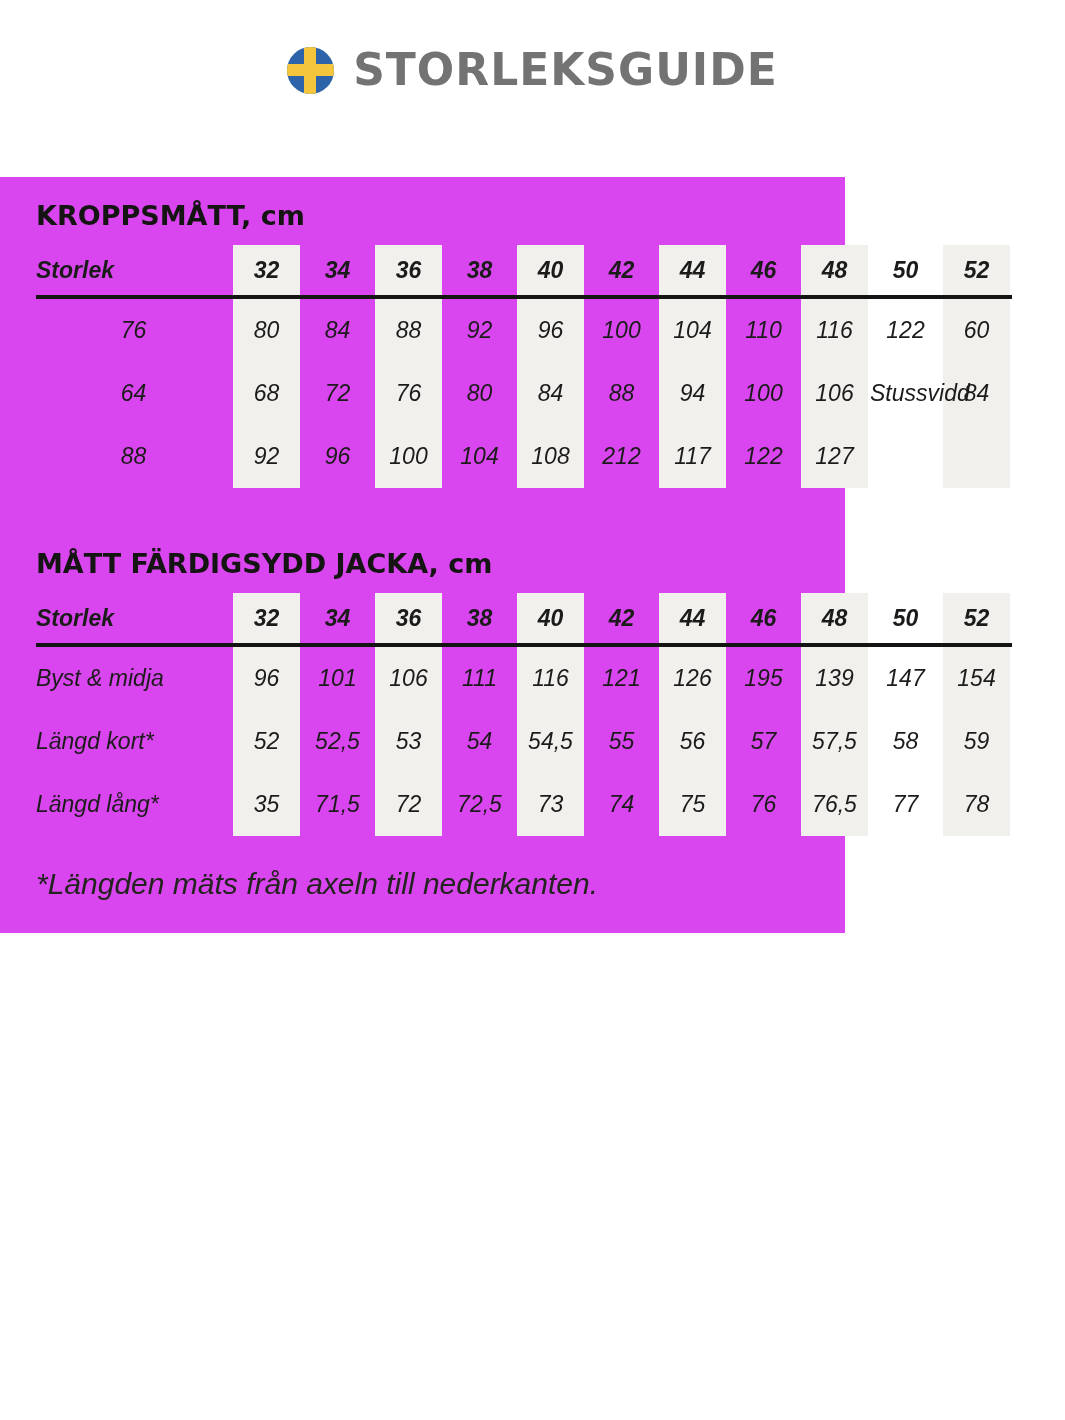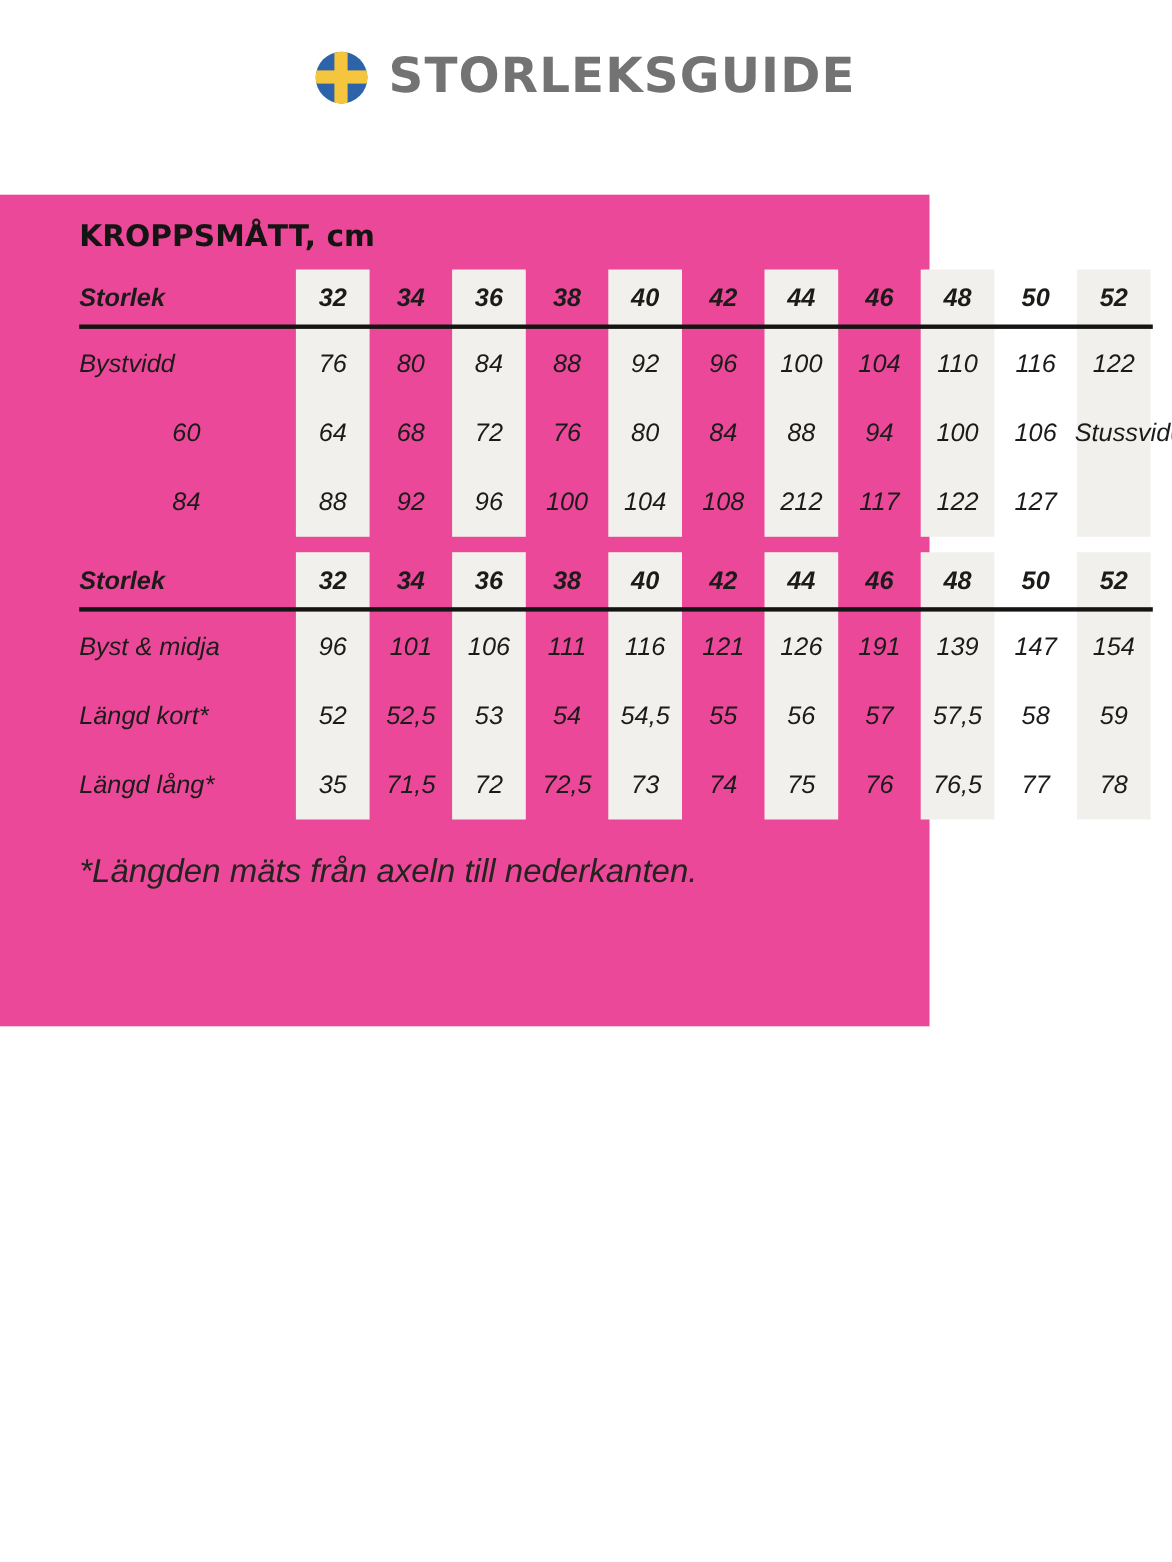--- a/index.html
+++ b/index.html
@@ -20,21 +20,21 @@
   .flag .bar-h{position:absolute;left:0;right:0;top:17px;height:12px;background:#f5c63d;}
   .flag .bar-v{position:absolute;top:0;bottom:0;left:17px;width:12px;background:#f5c63d;}
   .title{
     margin:0;font-family:"DejaVu Sans", sans-serif;
     font-size:44px;font-weight:700;letter-spacing:1px;color:#737373;
     line-height:1;
   }
   
   .panel{
     position:absolute;left:0;top:177px;width:845px;height:756px;
-    background:#ec4899;box-sizing:border-box;padding:0 72px;
+    background:#d946ef;box-sizing:border-box;padding:0 36px;
   }
   .sec-title{
     margin:0;padding-top:23px;
     font-family:"DejaVu Sans", sans-serif;font-size:27px;font-weight:700;
     color:#141412;line-height:1.15;
   }
   .sec-title.second{padding-top:60px;}
   
   .tbl{position:relative;margin-top:14px;width:976px;}
   .stripes{position:absolute;top:0;left:0;right:0;bottom:0;}
@@ -88,21 +88,20 @@
           <div class="cell num head">36</div>
           <div class="cell num head">38</div>
           <div class="cell num head">40</div>
           <div class="cell num head">42</div>
           <div class="cell num head">44</div>
           <div class="cell num head">46</div>
           <div class="cell num head">48</div>
           <div class="cell num head">50</div>
           <div class="cell num head">52</div>
           <div class="rule"></div>
-          <div class="cell lbl">Bystvidd</div>
           <div class="cell num">76</div>
           <div class="cell num">80</div>
           <div class="cell num">84</div>
           <div class="cell num">88</div>
           <div class="cell num">92</div>
           <div class="cell num">96</div>
           <div class="cell num">100</div>
           <div class="cell num">104</div>
           <div class="cell num">110</div>
           <div class="cell num">116</div>
@@ -126,20 +125,21 @@
           <div class="cell num">100</div>
           <div class="cell num">104</div>
           <div class="cell num">108</div>
           <div class="cell num">212</div>
           <div class="cell num">117</div>
           <div class="cell num">122</div>
           <div class="cell num">127</div>
         </div>
       </div>
 
+    <h2 class="sec-title second">MÅTT FÄRDIGSYDD JACKA, cm</h2>
     <div class="tbl" id="tbl-1">
         <div class="stripes">
           <div class="stripe" style="left: 197px;"></div>
           <div class="stripe" style="left: 339px;"></div>
           <div class="stripe" style="left: 481px;"></div>
           <div class="stripe" style="left: 623px;"></div>
           <div class="stripe" style="left: 765px;"></div>
           <div class="stripe" style="left: 907px;"></div>
         </div>
         <div class="grid">
@@ -157,21 +157,21 @@
           <div class="cell num head">52</div>
           <div class="rule"></div>
           <div class="cell lbl">Byst &amp; midja</div>
           <div class="cell num">96</div>
           <div class="cell num">101</div>
           <div class="cell num">106</div>
           <div class="cell num">111</div>
           <div class="cell num">116</div>
           <div class="cell num">121</div>
           <div class="cell num">126</div>
-          <div class="cell num">191</div>
+          <div class="cell num">195</div>
           <div class="cell num">139</div>
           <div class="cell num">147</div>
           <div class="cell num">154</div>
           <div class="cell lbl">Längd kort*</div>
           <div class="cell num">52</div>
           <div class="cell num">52,5</div>
           <div class="cell num">53</div>
           <div class="cell num">54</div>
           <div class="cell num">54,5</div>
           <div class="cell num">55</div>

